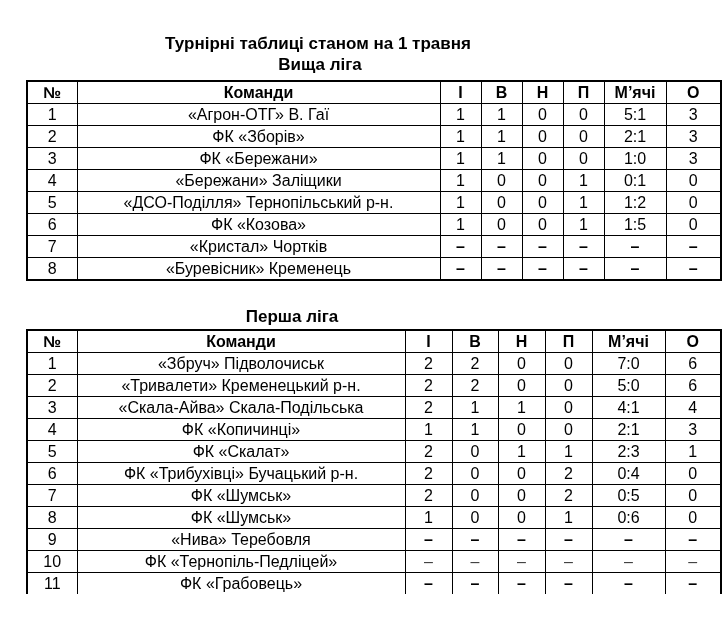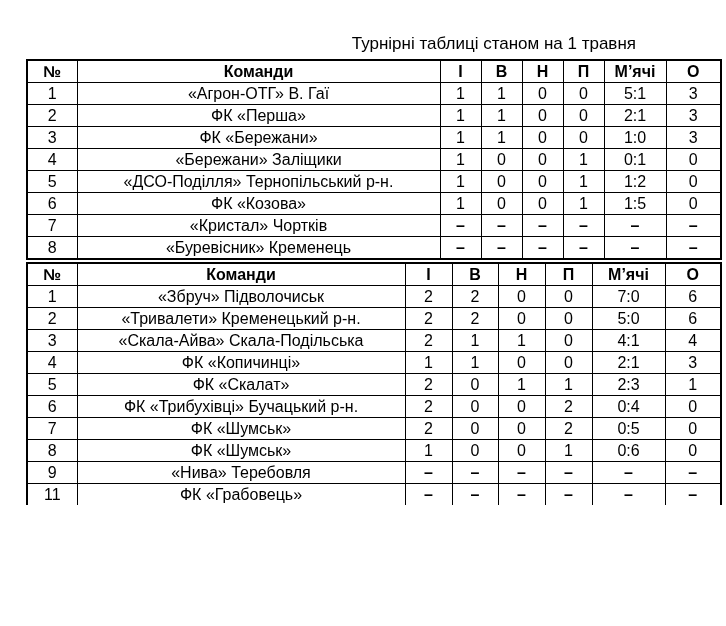--- a/index.html
+++ b/index.html
@@ -7,23 +7,23 @@
   .page {
     position: relative;
     width: 726px;
     height: 626px;
     background: #fff;
     overflow: hidden;
   }
   .doc-title {
     margin-top: 33px;
     width: 636px;
-    text-align: right;
+    text-align: center;
     font-size: 17px;
-    font-weight: normal;
+    font-weight: bold;
     line-height: 21px;
     white-space: nowrap;
   }
   .league-heading {
     text-align: center;
     font-size: 17px;
     font-weight: bold;
     line-height: 21px;
     white-space: nowrap;
   }
@@ -77,20 +77,21 @@
   table.cut tbody tr:last-child td { border-bottom: none; }
 </style>
 </head>
 <body>
 
 <div class="page">
 
   <div class="doc-title">Турнірні таблиці станом на 1 травня</div>
 
   <section>
+    <div class="league-heading hw-1">Вища ліга</div>
     <table class="standings t1">
       <colgroup>
         <col class="c-pos">
           <col class="c-team">
           <col class="c-i">
           <col class="c-v">
         <col class="c-n">
           <col class="c-p">
           <col class="c-goals">
           <col class="c-o">
@@ -113,21 +114,21 @@
             <td>«Агрон-ОТГ» В. Гаї</td>
             <td>1</td>
             <td>1</td>
             <td>0</td>
             <td>0</td>
             <td>5:1</td>
             <td>3</td>
           </tr>
           <tr>
             <td>2</td>
-            <td>ФК «Перша»</td>
+            <td>ФК «Зборів»</td>
             <td>1</td>
             <td>1</td>
             <td>0</td>
             <td>0</td>
             <td>2:1</td>
             <td>3</td>
           </tr>
           <tr>
             <td>3</td>
             <td>ФК «Бережани»</td>
@@ -186,20 +187,21 @@
             <td>–</td>
             <td>–</td>
             <td>–</td>
             <td>–</td>
           </tr>
         </tbody>
       </table>
   </section>
 
   <section>
+    <div class="league-heading hw-2">Перша ліга</div>
     <table class="standings t2 cut">
       <colgroup>
         <col class="c-pos">
           <col class="c-team">
           <col class="c-i">
           <col class="c-v">
         <col class="c-n">
           <col class="c-p">
           <col class="c-goals">
           <col class="c-o">
@@ -300,20 +302,30 @@
           <tr class="dash">
             <td>9</td>
             <td>«Нива» Теребовля</td>
             <td>–</td>
             <td>–</td>
             <td>–</td>
             <td>–</td>
             <td>–</td>
             <td>–</td>
           </tr>
+          <tr class="dash light">
+            <td>10</td>
+            <td>ФК «Тернопіль-Педліцей»</td>
+            <td>–</td>
+            <td>–</td>
+            <td>–</td>
+            <td>–</td>
+            <td>–</td>
+            <td>–</td>
+          </tr>
           <tr class="dash">
             <td>11</td>
             <td>ФК «Грабовець»</td>
             <td>–</td>
             <td>–</td>
             <td>–</td>
             <td>–</td>
             <td>–</td>
             <td>–</td>
           </tr>

